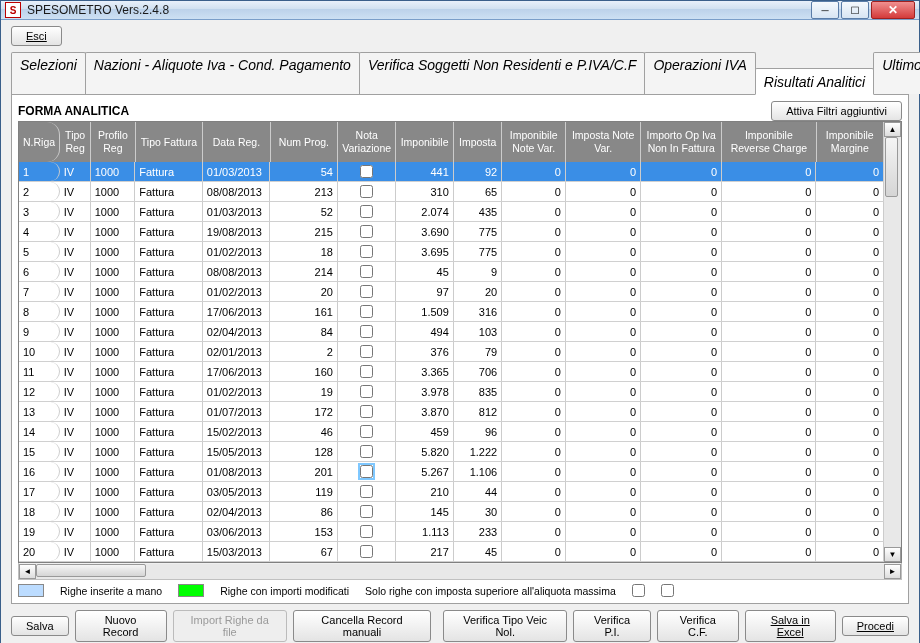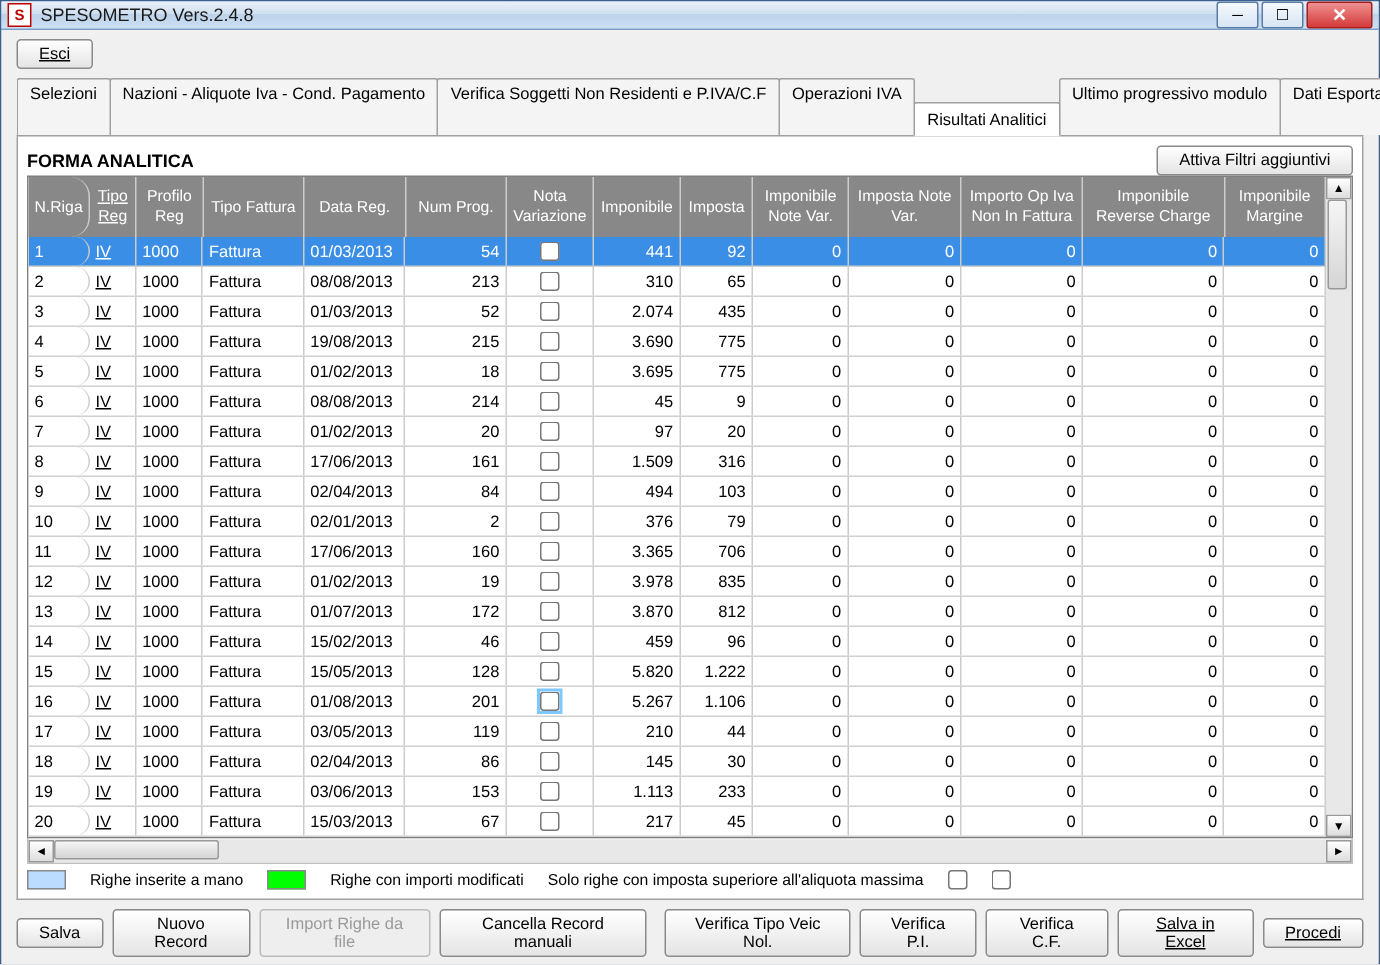--- a/index.html
+++ b/index.html
@@ -9,37 +9,37 @@
 .titlebar-icon { width: 16px; height: 16px; background: #fff; border: 1px solid #b00; color: #b00; font-weight: bold; font-size: 10px; display: flex; align-items: center; justify-content: center; margin-right: 6px; }
 .titlebar-text { flex: 1; color: #1a1a1a; font-size: 12px; }
 .titlebar-btns { display: flex; gap: 2px; }
 .tbtn { width: 28px; height: 18px; border: 1px solid #5a7da8; background: linear-gradient(#f5f9fd,#d7e5f3); border-radius: 2px; display: flex; align-items: center; justify-content: center; font-size: 10px; cursor: pointer; }
 .tbtn.close { width: 44px; background: linear-gradient(#f09090,#d43a3a); border-color: #a02020; color: #fff; font-weight: bold; font-size: 12px; }
 .content { flex: 1; padding: 6px 10px 8px 10px; background: #f0f0f0; display: flex; flex-direction: column; }
 .btn { background: linear-gradient(#fff,#e4e4e4); border: 1px solid #8a8a8a; border-radius: 3px; padding: 3px 14px; font-size: 11px; cursor: pointer; }
 .btn.disabled { color: #9a9a9a; border-color: #bbb; background: #eee; cursor: default; }
 .top-row { margin-bottom: 6px; }
 .tabs { display: flex; border-bottom: 1px solid #a0a0a0; position: relative; }
-.tab { border: 1px solid #a0a0a0; border-bottom: none; background: #f4f4f4; padding: 4px 8px; font-size: 11px; margin-right: -1px; border-radius: 2px 2px 0 0; cursor: pointer; white-space: nowrap; }
+.tab { border: 1px solid #a0a0a0; border-bottom: none; background: #f4f4f4; padding: 4px 8px; font-size: 14px; margin-right: -1px; border-radius: 2px 2px 0 0; cursor: pointer; white-space: nowrap; font-style: italic; }
 .tab.active { background: #fff; position: relative; z-index: 2; border-bottom: 1px solid #fff; margin-bottom: -1px; padding-top: 5px; margin-top: 16px; }
 .tabpage { background: #fff; border: 1px solid #a0a0a0; border-top: none; flex: 1; display: flex; flex-direction: column; padding: 6px; }
 .header-row { display: flex; align-items: center; margin-bottom: 0; }
 .forma { font-weight: bold; font-size: 12px; }
 .grid-wrap { border: 1px solid #808080; flex: 1; overflow: hidden; display: flex; flex-direction: column; }
 .grid-head { display: flex; background: #888; color: #fff; font-size: 10.5px; }
 .gh, .gc { border-right: 1px solid #ccc; padding: 3px 4px; display: flex; align-items: center; }
 .gh { min-height: 40px; text-align: center; justify-content: center; line-height: 1.2; }
 .grid-body { flex: 1; overflow-y: auto; background: #fff; }
 .grow { display: flex; height: 20px; border-bottom: 1px solid #d0d0d0; font-size: 11px; }
 .grow.sel { background: #3a8ee6; color: #fff; }
 .gc { height: 100%; overflow: hidden; white-space: nowrap; }
 .gc input[type=checkbox] { margin: auto; }
 .r { justify-content: flex-end; }
 .c { justify-content: center; }
-.c0 { width: 42px; border-radius: 13px; } .c1 { width: 32px; text-decoration: underline; } .c2 { width: 46px; } .c3 { width: 70px; }
+.c0 { width: 42px; border-radius: 13px; } .c1 { width: 32px; } .c2 { width: 46px; } .c3 { width: 70px; }
 .c4 { width: 70px; } .c5 { width: 70px; } .c6 { width: 60px; } .c7 { width: 60px; }
 .c8 { width: 50px; } .c9 { width: 66px; } .c10 { width: 78px; } .c11 { width: 84px; }
 .c12 { width: 98px; } .c13 { width: 70px; }
 .scrollbar-h { height: 17px; background: #f0f0f0; border: 1px solid #c0c0c0; border-top: none; display: flex; align-items: center; }
 .sb-arrow { width: 17px; height: 15px; background: linear-gradient(#fff,#ddd); border: 1px solid #999; font-size: 8px; display: flex; align-items: center; justify-content: center; cursor: pointer; }
 .sb-track { flex: 1; height: 15px; background: #e8e8e8; position: relative; }
 .sb-thumb { position: absolute; left: 0; width: 110px; height: 13px; top: 0; background: linear-gradient(#f5f5f5,#d5d5d5); border: 1px solid #999; border-radius: 2px; }
 .sb-v { width: 17px; display: flex; flex-direction: column; }
 .legend { display: flex; align-items: center; gap: 16px; font-size: 10.5px; margin-top: 4px; flex-wrap: nowrap; }
 .swatch { width: 26px; height: 13px; display: inline-block; border: 1px solid #888; }

